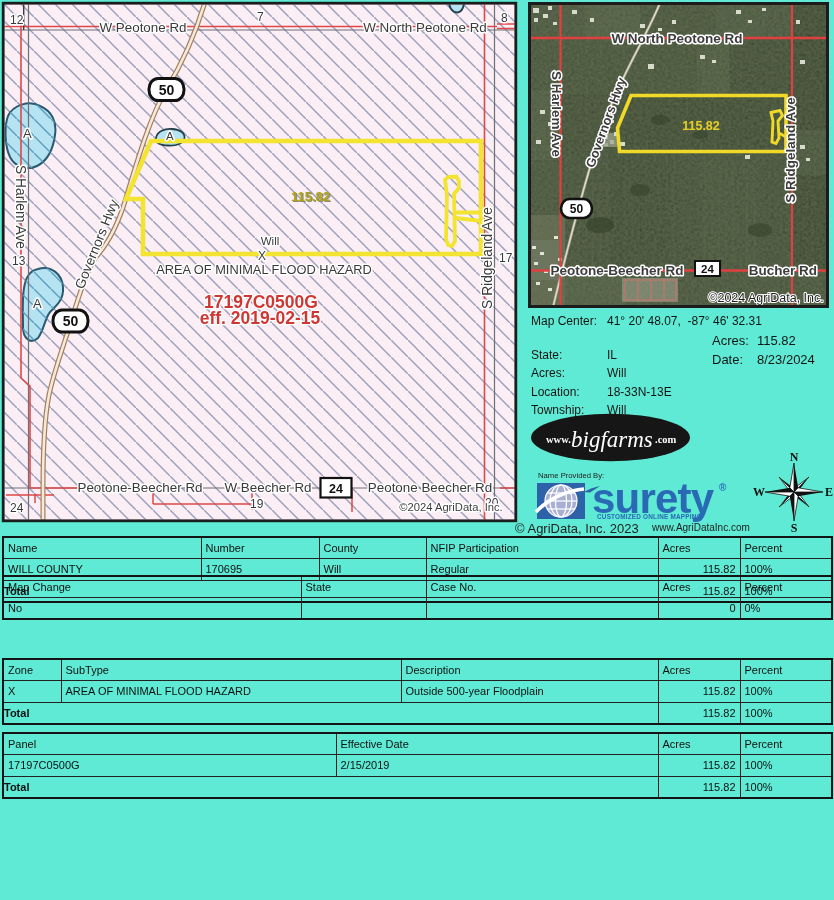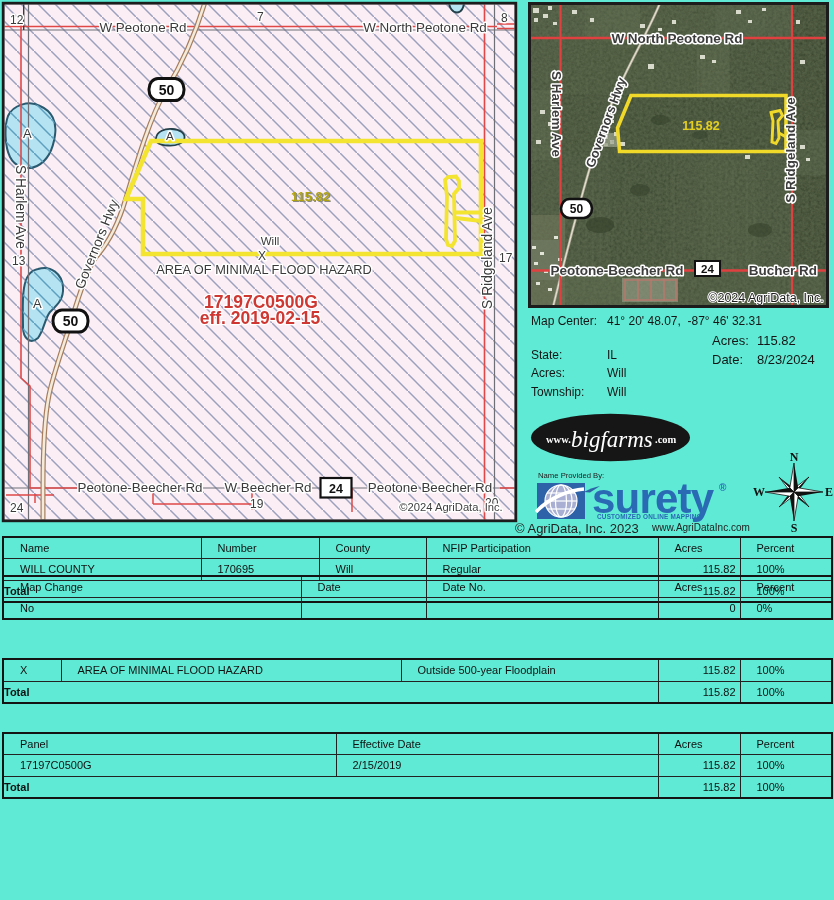--- a/index.html
+++ b/index.html
@@ -1,19 +1,19 @@
 <!DOCTYPE html>
 <html><head>
 <meta charset="utf-8">
 <style>
 html,body{margin:0;padding:0;background:#fff}
 #page{position:relative;width:834px;height:900px;overflow:hidden;background:#5eead4;font-family:"Liberation Sans",sans-serif}
 .abs{position:absolute}
 table{border-collapse:collapse;table-layout:fixed;position:absolute;font-family:"Liberation Sans",sans-serif;border:2px solid #141414}
-td{font-size:11px;color:#111;padding:0 0 0 16px;vertical-align:middle;border:1px solid #222;overflow:hidden;white-space:nowrap}
+td{font-size:11px;color:#111;padding:0 0 0 4px;vertical-align:middle;border:1px solid #222;overflow:hidden;white-space:nowrap}
 .num{text-align:right;padding:0 4px 0 0}
 .tot{font-weight:bold;text-align:left;padding:0 4px 0 0}
 </style>
 </head>
 <body>
 <div id="page">
 
 <svg class="abs" style="left:0px;top:0px" width="520" height="526" viewBox="0 0 520 526">
 <defs>
 <pattern id="hatch" width="17" height="17" patternUnits="userSpaceOnUse">
@@ -326,20 +326,21 @@
 </svg>
 
 <div class="abs" style="left:531px;top:312px;width:300px;font-size:12px;color:#161616;line-height:18.5px">
 
 <div><span style="display:inline-block;width:76px">Map Center:</span>41° 20' 48.07,&nbsp; -87° 46' 32.31</div>
 
 <div style="margin-top:15px"><span style="display:inline-block;width:76px">State:</span>IL</div>
 
 <div><span style="display:inline-block;width:76px">Acres:</span>Will</div>
 
+<div><span style="display:inline-block;width:76px">Location:</span>18-33N-13E</div>
 
 <div><span style="display:inline-block;width:76px">Township:</span>Will</div>
 </div>
 
 <div class="abs" style="left:712px;top:332px;font-size:13px;color:#161616;line-height:18.5px">
 <div><span style="display:inline-block;width:45px">Acres:</span>115.82</div>
 <div><span style="display:inline-block;width:45px">Date:</span>8/23/2024</div>
 </div>
 
 <svg class="abs" style="left:530px;top:408px" width="165" height="58" viewBox="0 0 165 58">
@@ -452,22 +453,22 @@
         <col style="width:298px">
         <col style="width:125px">
         <col style="width:232px">
         <col style="width:82px">
         <col style="width:92px">
       </colgroup>
 
 <tbody>
         <tr style="height:21px">
           <td>Map Change</td>
-          <td>Date</td>
-          <td>Date No.</td>
+          <td>State</td>
+          <td>Case No.</td>
           <td>Acres</td>
           <td>Percent</td>
         </tr>
 
 <tr style="height:22px">
           <td>No</td>
           <td></td>
           <td></td>
           <td class="num">0</td>
           <td>0%</td>
@@ -478,20 +479,27 @@
 <table style="left:2px;top:658px;width:829px" border="0">
 <colgroup>
         <col style="width:58px">
         <col style="width:340px">
         <col style="width:257px">
         <col style="width:82px">
         <col style="width:92px">
       </colgroup>
 
 <tbody>
+        <tr style="height:21px">
+          <td>Zone</td>
+          <td>SubType</td>
+          <td>Description</td>
+          <td>Acres</td>
+          <td>Percent</td>
+        </tr>
 
 <tr style="height:22px">
           <td>X</td>
           <td>AREA OF MINIMAL FLOOD HAZARD</td>
           <td>Outside 500-year Floodplain</td>
           <td class="num">115.82</td>
           <td>100%</td>
         </tr>
 
 <tr style="height:22px">

